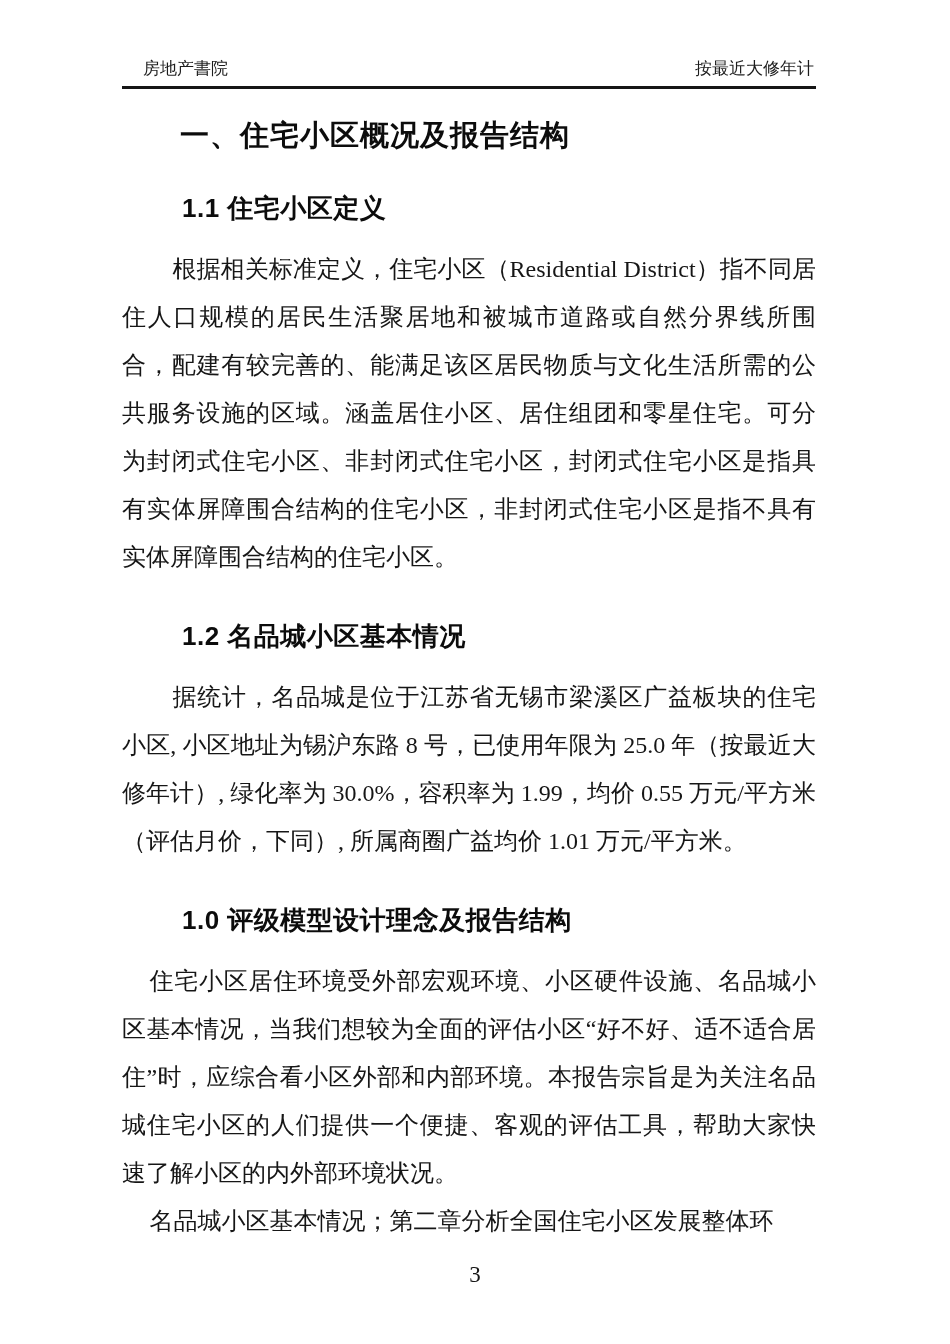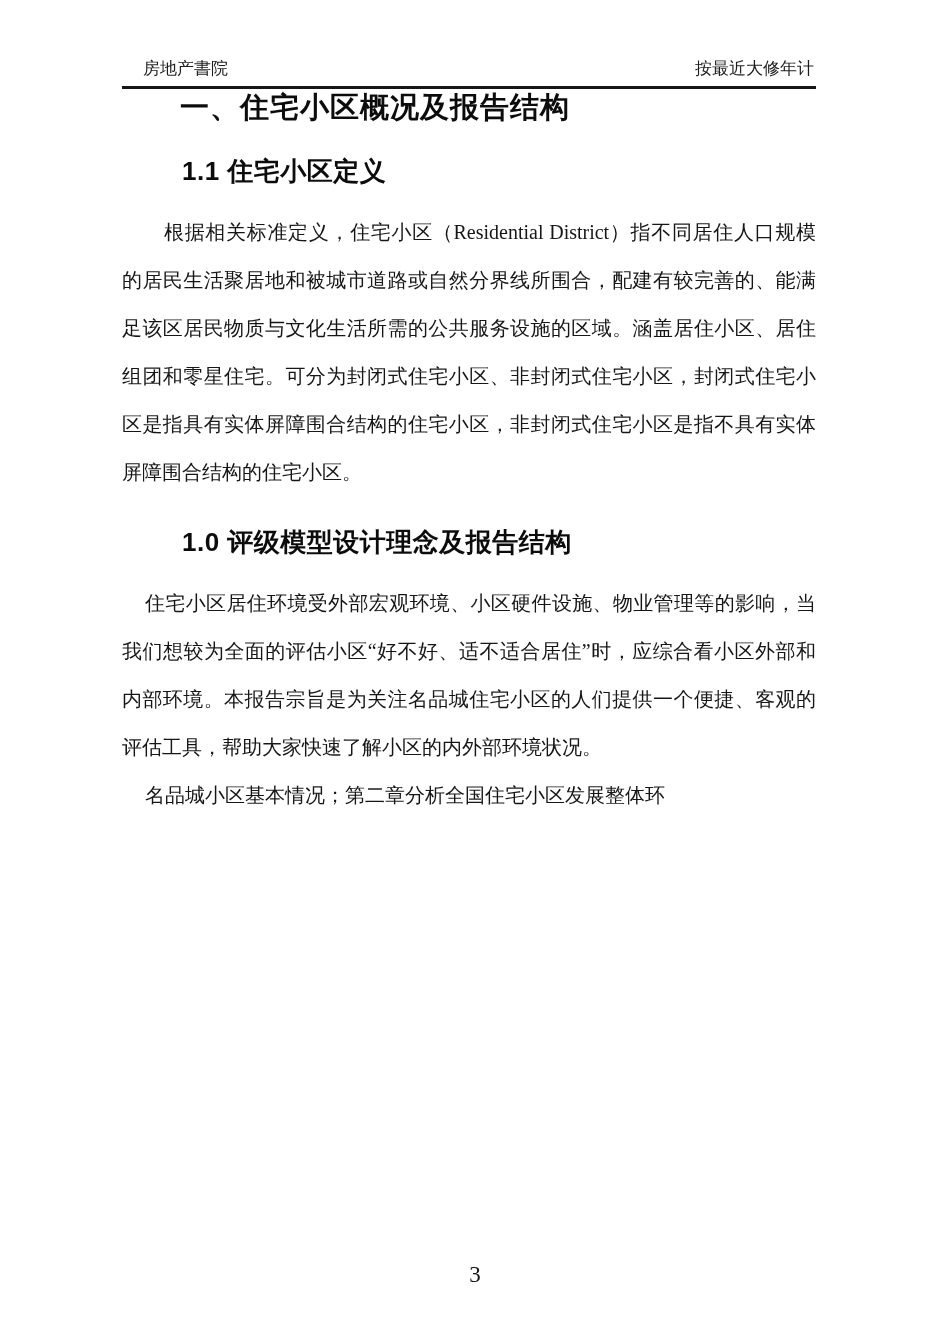--- a/index.html
+++ b/index.html
@@ -30,36 +30,37 @@
     padding: 0 2px 6px 21px;
     border-bottom: 3px solid #161616;
   }
   
   h1.chapter-title {
     font-family: Liberation Sans, sans-serif;
     font-size: 29px;
     font-weight: bold;
     line-height: 36px;
     color: #0c0c0c;
+    margin-top: 28px;
     padding-left: 58px;
     letter-spacing: 1px;
   }
   h2.section-heading {
     font-family: "Liberation Sans", "DejaVu Sans", sans-serif;
     font-size: 26px;
     font-weight: bold;
     line-height: 33px;
     color: #0c0c0c;
-    margin-top: 30px;
+    margin-top: 39px;
     padding-left: 60px;
     letter-spacing: 0.5px;
   }
   
   p.body-paragraph {
-    font-size: 20px;
+    font-size: 24px;
     line-height: 48px;
     color: #161616;
     text-align: justify;
     text-align-last: left;
     margin-top: 0;
   }
   h2.section-heading + p.body-paragraph { margin-top: 20px; }
   p.indent-2 { text-indent: 2.1em; }
   p.indent-1 { text-indent: 1.15em; }
   
@@ -84,23 +85,25 @@
   </div>
 
   <h1 class="chapter-title">一、住宅小区概况及报告结构</h1>
 
   <section>
     <h2 class="section-heading">1.1 住宅小区定义</h2>
     <p class="body-paragraph indent-2">根据相关标准定义，住宅小区（Residential District）指不同居住人口规模的居民生活聚居地和被城市道路或自然分界线所围合，配建有较完善的、能满足该区居民物质与文化生活所需的公共服务设施的区域。涵盖居住小区、居住组团和零星住宅。可分为封闭式住宅小区、非封闭式住宅小区，封闭式住宅小区是指具有实体屏障围合结构的住宅小区，非封闭式住宅小区是指不具有实体屏障围合结构的住宅小区。</p>
   </section>
 
   <section>
+    <h2 class="section-heading">1.2 名品城小区基本情况</h2>
+    <p class="body-paragraph indent-2">据统计，名品城是位于江苏省无锡市梁溪区广益板块的住宅小区, 小区地址为锡沪东路 8 号，已使用年限为 25.0 年（按最近大修年计）, 绿化率为 30.0%，容积率为 1.99，均价 0.55 万元/平方米（评估月价，下同）, 所属商圈广益均价 1.01 万元/平方米。</p>
   </section>
 
   <section>
     <h2 class="section-heading">1.0 评级模型设计理念及报告结构</h2>
-    <p class="body-paragraph indent-1">住宅小区居住环境受外部宏观环境、小区硬件设施、物业管理等的影响，当我们想较为全面的评估小区“好不好、适不适合居住”时，应综合看小区外部和内部环境。本报告宗旨是为关注名品城住宅小区的人们提供一个便捷、客观的评估工具，帮助大家快速了解小区的内外部环境状况。</p>
+    <p class="body-paragraph indent-1">住宅小区居住环境受外部宏观环境、小区硬件设施、名品城小区基本情况，当我们想较为全面的评估小区“好不好、适不适合居住”时，应综合看小区外部和内部环境。本报告宗旨是为关注名品城住宅小区的人们提供一个便捷、客观的评估工具，帮助大家快速了解小区的内外部环境状况。</p>
     <p class="body-paragraph indent-1">名品城小区基本情况；第二章分析全国住宅小区发展整体环</p>
   </section>
 
   <div class="page-number">3</div>
 
 </div>
 
 </body></html>

